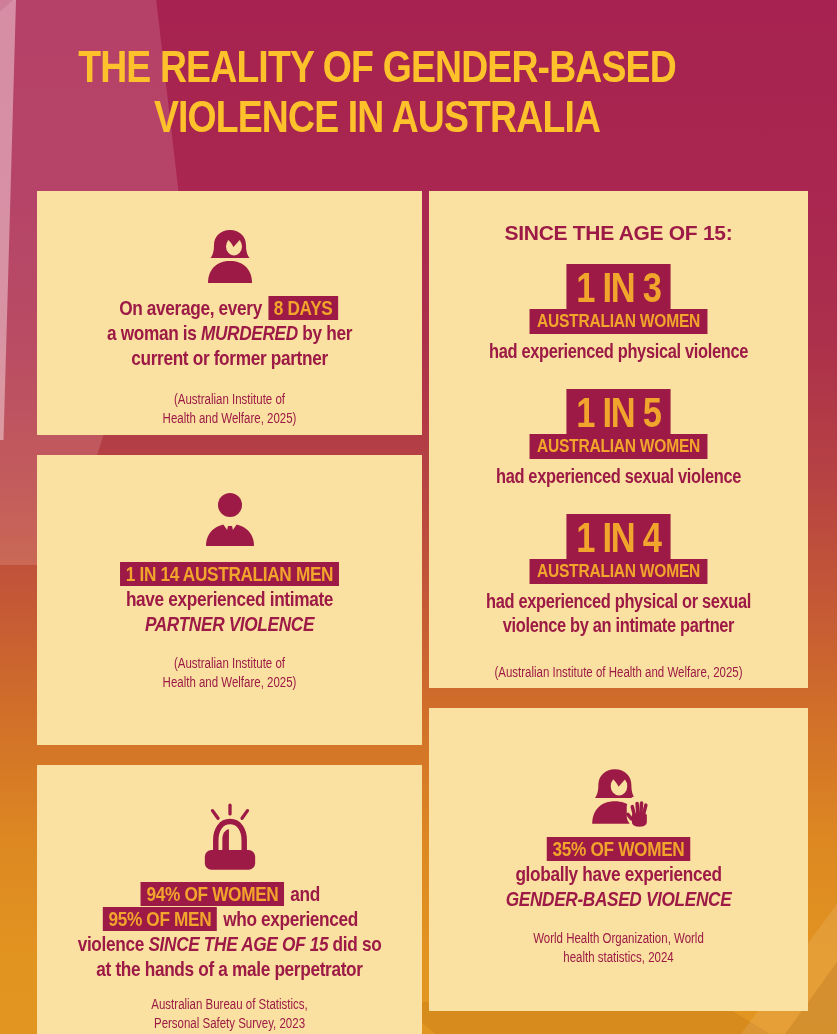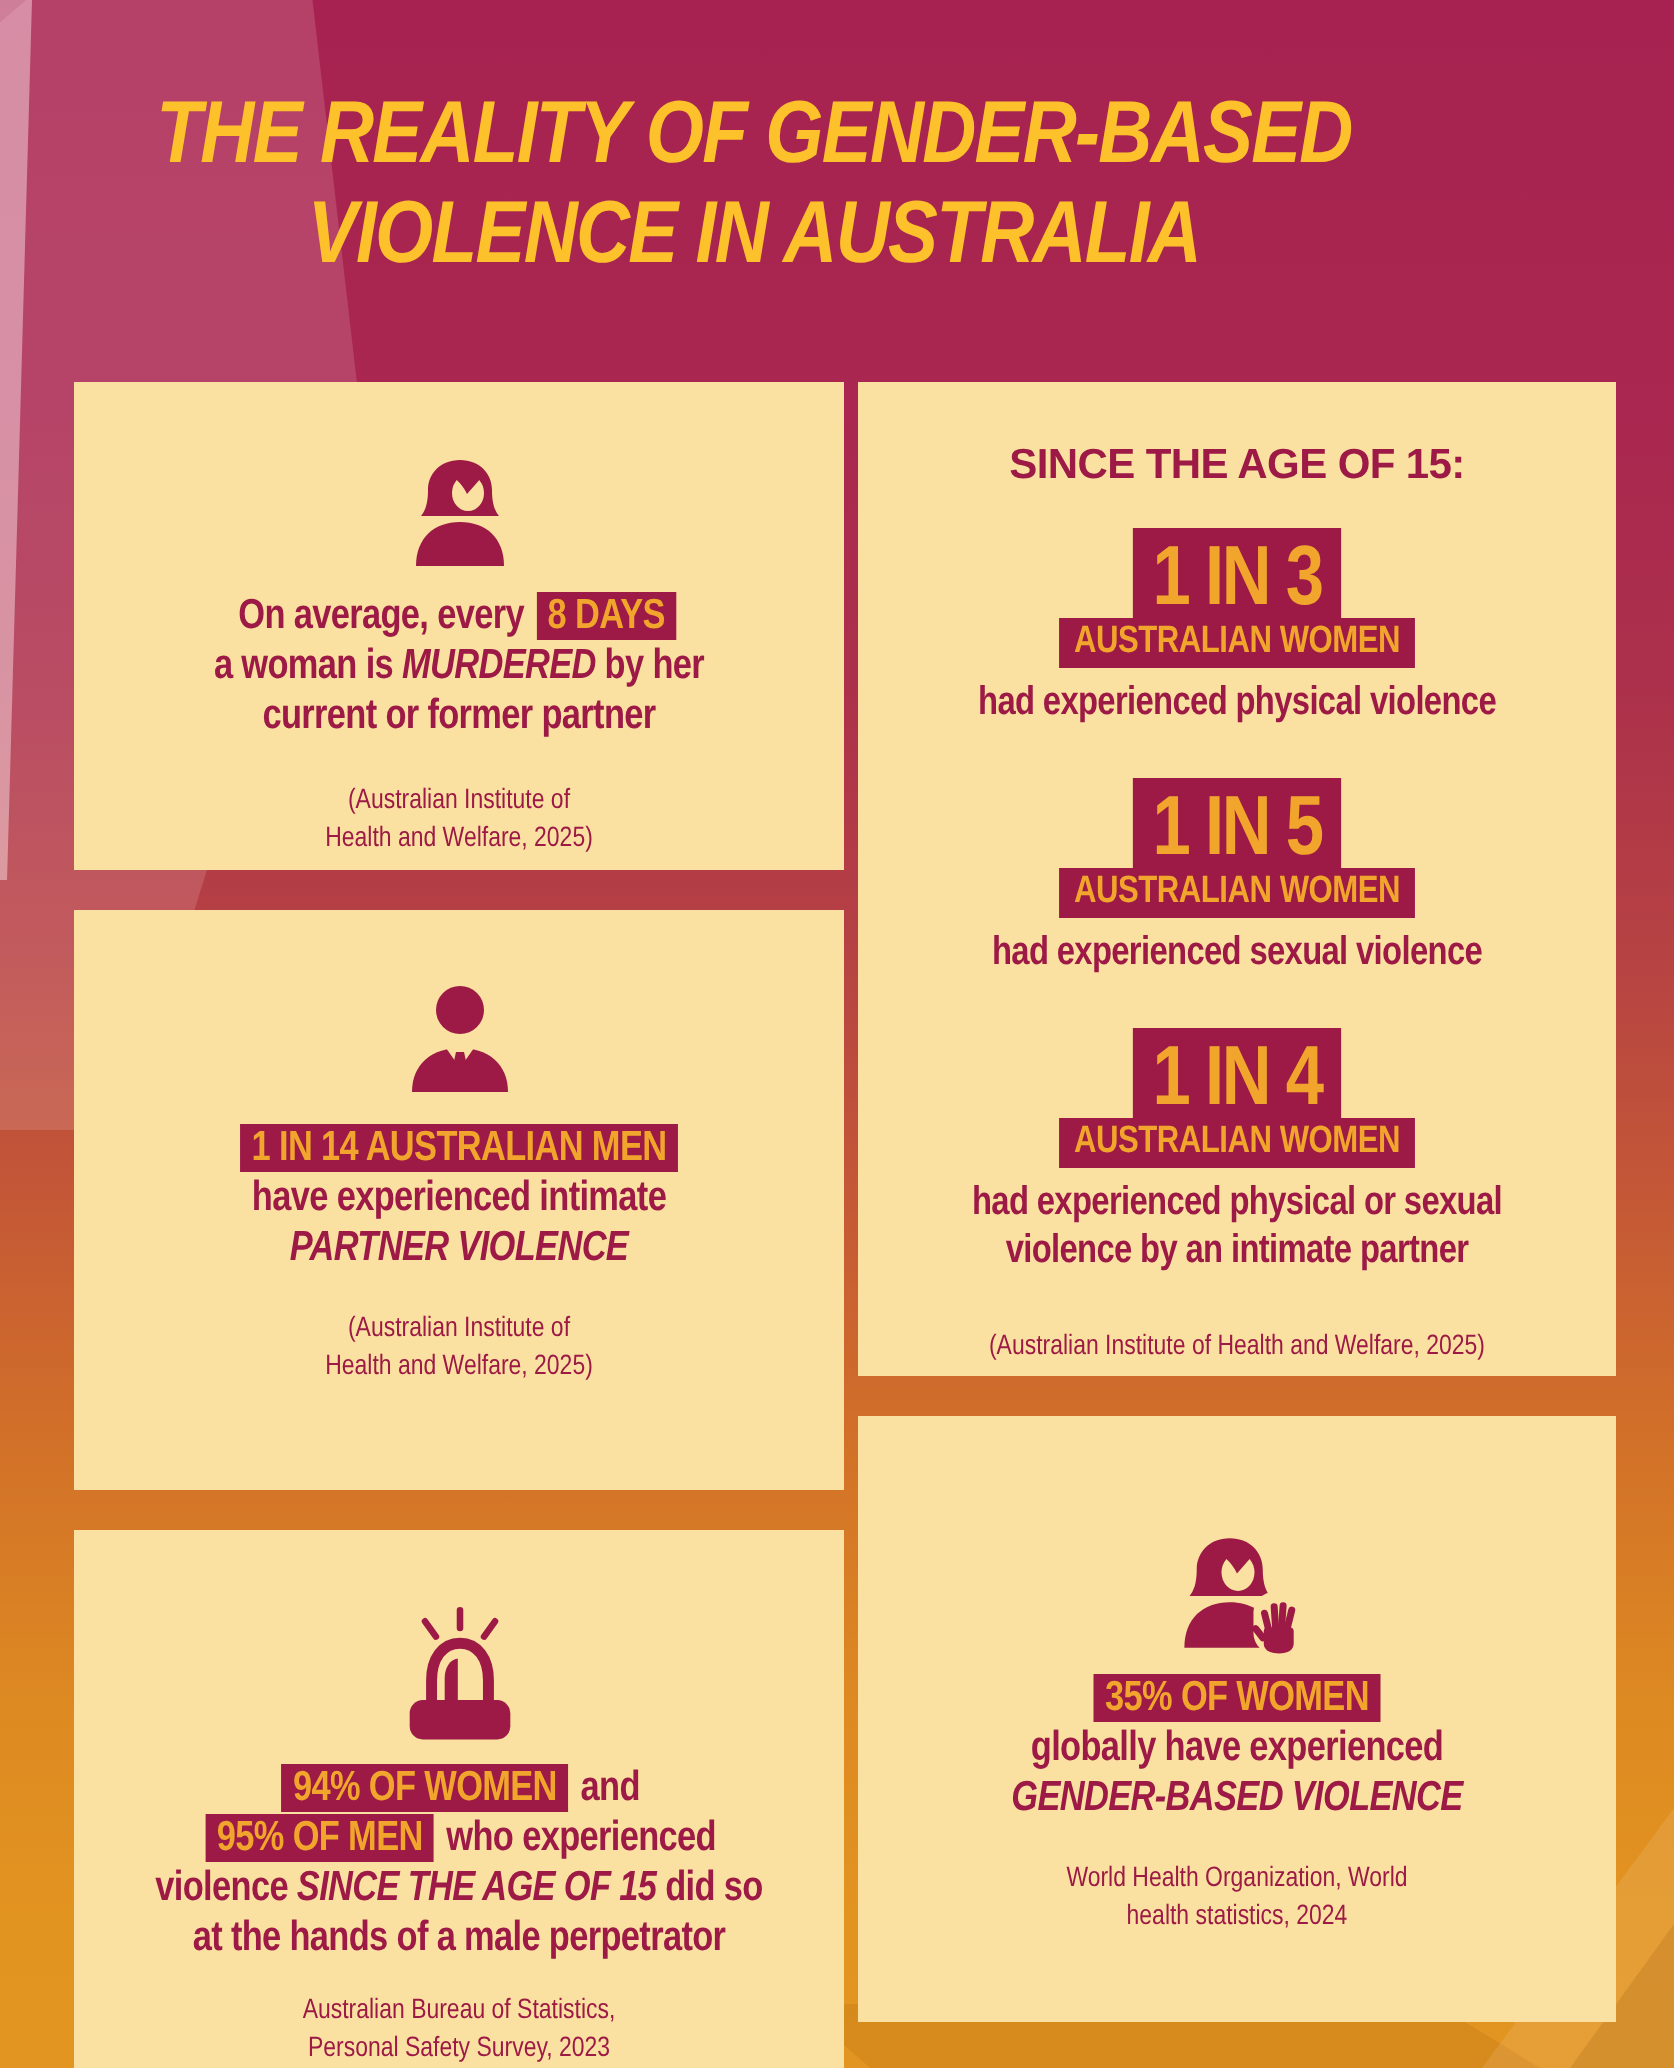--- a/index.html
+++ b/index.html
@@ -22,21 +22,21 @@
     clip-path:polygon(10% 100%,100% 100%,86% 0,0 0);}
   .shape-corner-light{right:0;bottom:0;width:96px;height:130px;
     background:rgba(255,255,255,.10);
     clip-path:polygon(100% 0,100% 100%,0 100%);}
   .shape-corner-dark{right:0;bottom:0;width:52px;height:72px;
     background:rgba(120,60,0,.14);
     clip-path:polygon(100% 0,100% 100%,0 100%);}
 
   .title{position:absolute;top:42px;left:0;width:754px;text-align:center;
     color:#FCC12B;font-size:44px;line-height:50px;font-weight:800;
-    letter-spacing:-1px;margin:0;font-style:italic;}
+    letter-spacing:-1px;margin:0;}
   .title-inner{display:block;transform:scaleX(0.85);transform-origin:50% 50%;}
 
   .grid{position:absolute;left:37px;top:191px;display:flex;gap:7px;}
   .col{display:flex;flex-direction:column;gap:20px;}
   .col-left{width:385px;justify-content:space-between;}
   .col-right{width:379px;}
   .card{background:#FBE1A1;text-align:center;}
   .h244{height:244px}.h242{height:290px}.h303{height:303px}.h497{height:497px}
 
   .icon{display:block;margin:0 auto;}

